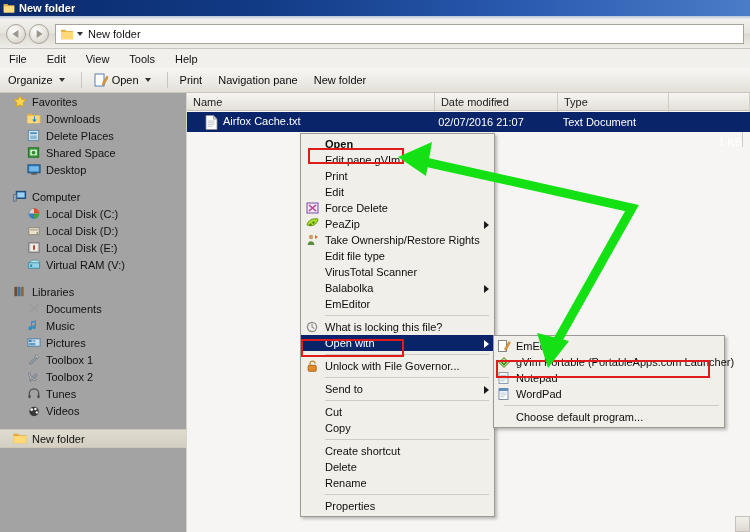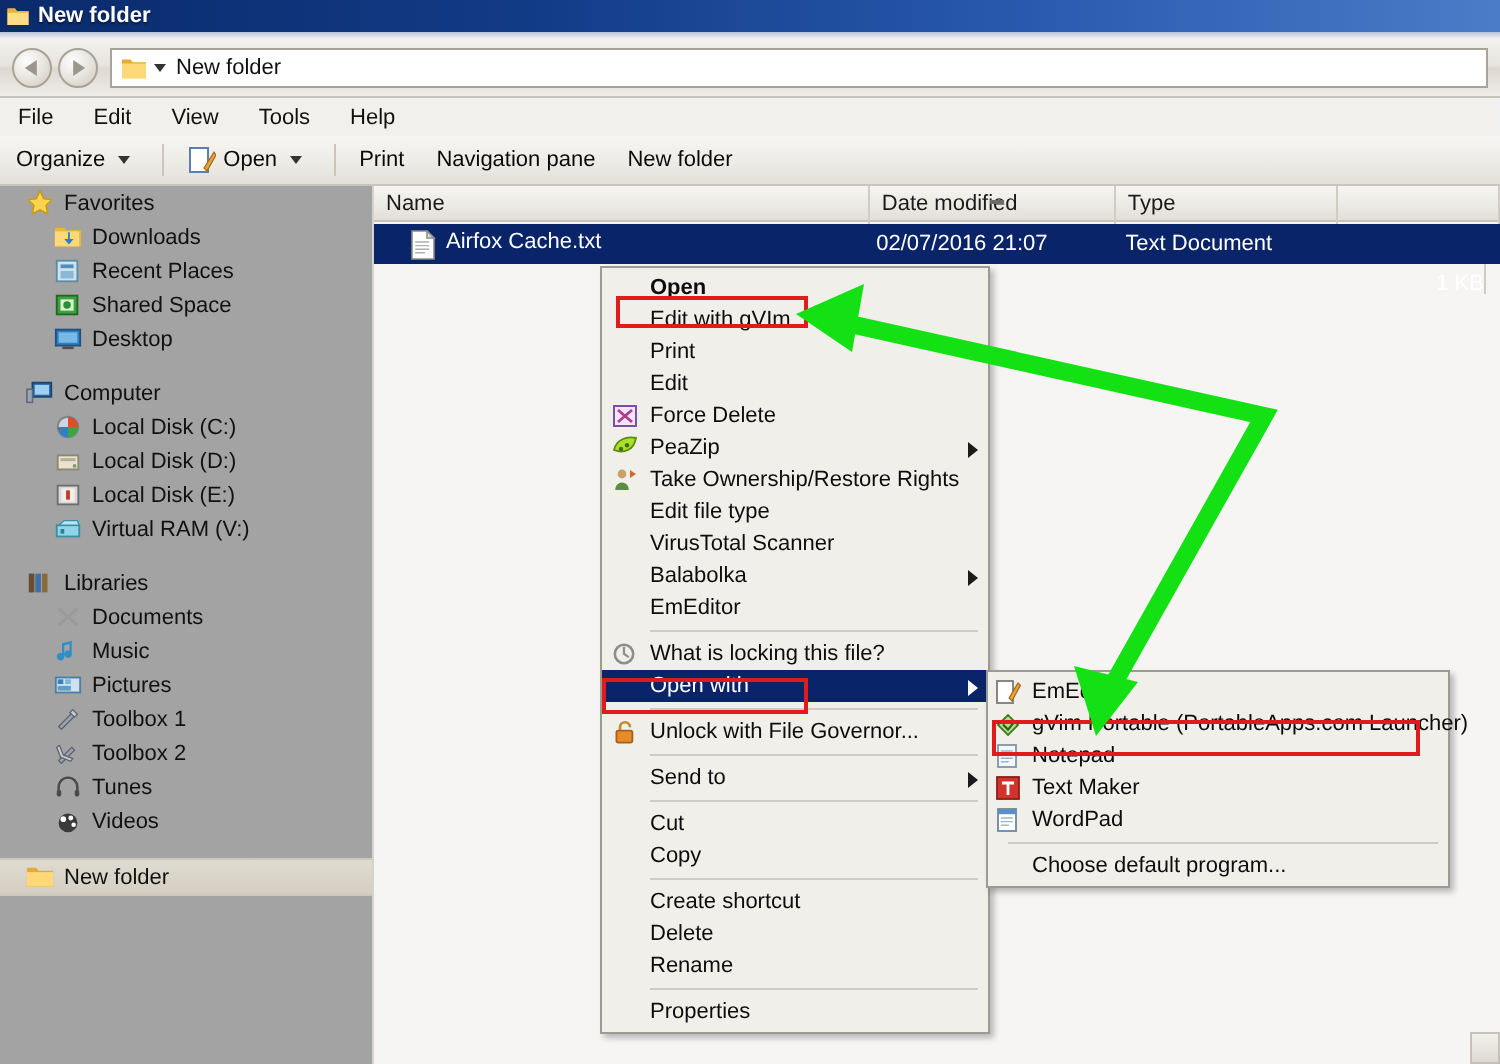--- a/index.html
+++ b/index.html
@@ -259,21 +259,21 @@
       <span class="nlbl">Downloads</span>
     </div>
     <div class="nav-row child">
       <span class="nico">
         <svg viewBox="0 0 16 16" width="16" height="15">
           <rect x="2" y="2.5" width="11" height="11" fill="#cfe3ef" stroke="#5d8ba6" stroke-width="1"></rect>
           <rect x="4" y="4.5" width="7" height="2" fill="#4f8fbd"></rect>
           <rect x="4" y="8" width="7" height="4" fill="#8cb8d4"></rect>
         </svg>
       </span>
-      <span class="nlbl">Recent Places</span>
+      <span class="nlbl">Delete Places</span>
     </div>
     <div class="nav-row child">
       <span class="nico">
         <svg viewBox="0 0 16 16" width="16" height="15">
           <rect x="2" y="3" width="11" height="10" fill="#3fa03f" stroke="#1d6b1d" stroke-width="1"></rect>
           <rect x="4" y="5" width="7" height="6" fill="#d8f0d8"></rect>
           <circle cx="7.5" cy="8" r="2" fill="#2f8f2f"></circle>
         </svg>
       </span>
       <span class="nlbl">Shared Space</span>
@@ -467,21 +467,21 @@
       <div class="cell" style="width:125px;">02/07/2016 21:07</div>
       <div class="cell" style="width:113px;">Text Document</div>
       <div class="cell size" style="width:75px;">1 KB</div>
     </div>
 
     <div class="list-scroll"></div>
   </div>
 
   <div class="ctxmenu">
     <div class="ctx-item bold">Open</div>
-    <div class="ctx-item">Edit with gVIm</div>
+    <div class="ctx-item">Edit pane gVIm</div>
     <div class="ctx-item">Print</div>
     <div class="ctx-item">Edit</div>
 
     <div class="ctx-item">
       <span class="ctx-ico">
         <svg viewBox="0 0 15 14" width="15" height="14">
           <rect x="2" y="2" width="11" height="10" fill="#efe6f7" stroke="#7a4fae" stroke-width="1"></rect>
           <path d="M4 4l7 6M11 4l-7 6" stroke="#b33c8e" stroke-width="1.4"></path>
         </svg>
       </span>
@@ -597,29 +597,20 @@
     <div class="sub-item">
       <span class="sub-ico">
         <svg viewBox="0 0 14 14" width="14" height="14">
           <rect x="2" y="1.5" width="9" height="11" fill="#f4f8fb" stroke="#7f95a8" stroke-width=".9"></rect>
           <path d="M3.4 4.5h6M3.4 6.3h6M3.4 8.1h6M3.4 9.9h4" stroke="#9fb6c8" stroke-width=".7"></path>
         </svg>
       </span>
       <span>Notepad</span>
     </div>
 
-    <div class="sub-item">
-      <span class="sub-ico">
-        <svg viewBox="0 0 14 14" width="14" height="14">
-          <rect x="1.5" y="1.5" width="11" height="11" fill="#d0342c" stroke="#8d1d18" stroke-width=".9"></rect>
-          <path d="M4 4.5h6M7 4.5v6" stroke="#fff" stroke-width="1.4"></path>
-        </svg>
-      </span>
-      <span>Text Maker</span>
-    </div>
 
     <div class="sub-item">
       <span class="sub-ico">
         <svg viewBox="0 0 14 14" width="14" height="14">
           <rect x="2" y="1.5" width="9" height="11" fill="#fff" stroke="#6f86a0" stroke-width=".9"></rect>
           <rect x="2" y="1.5" width="9" height="2.6" fill="#5f8fc0"></rect>
           <path d="M3.4 6h6M3.4 7.8h6M3.4 9.6h4" stroke="#9fb6c8" stroke-width=".7"></path>
         </svg>
       </span>
       <span>WordPad</span>

